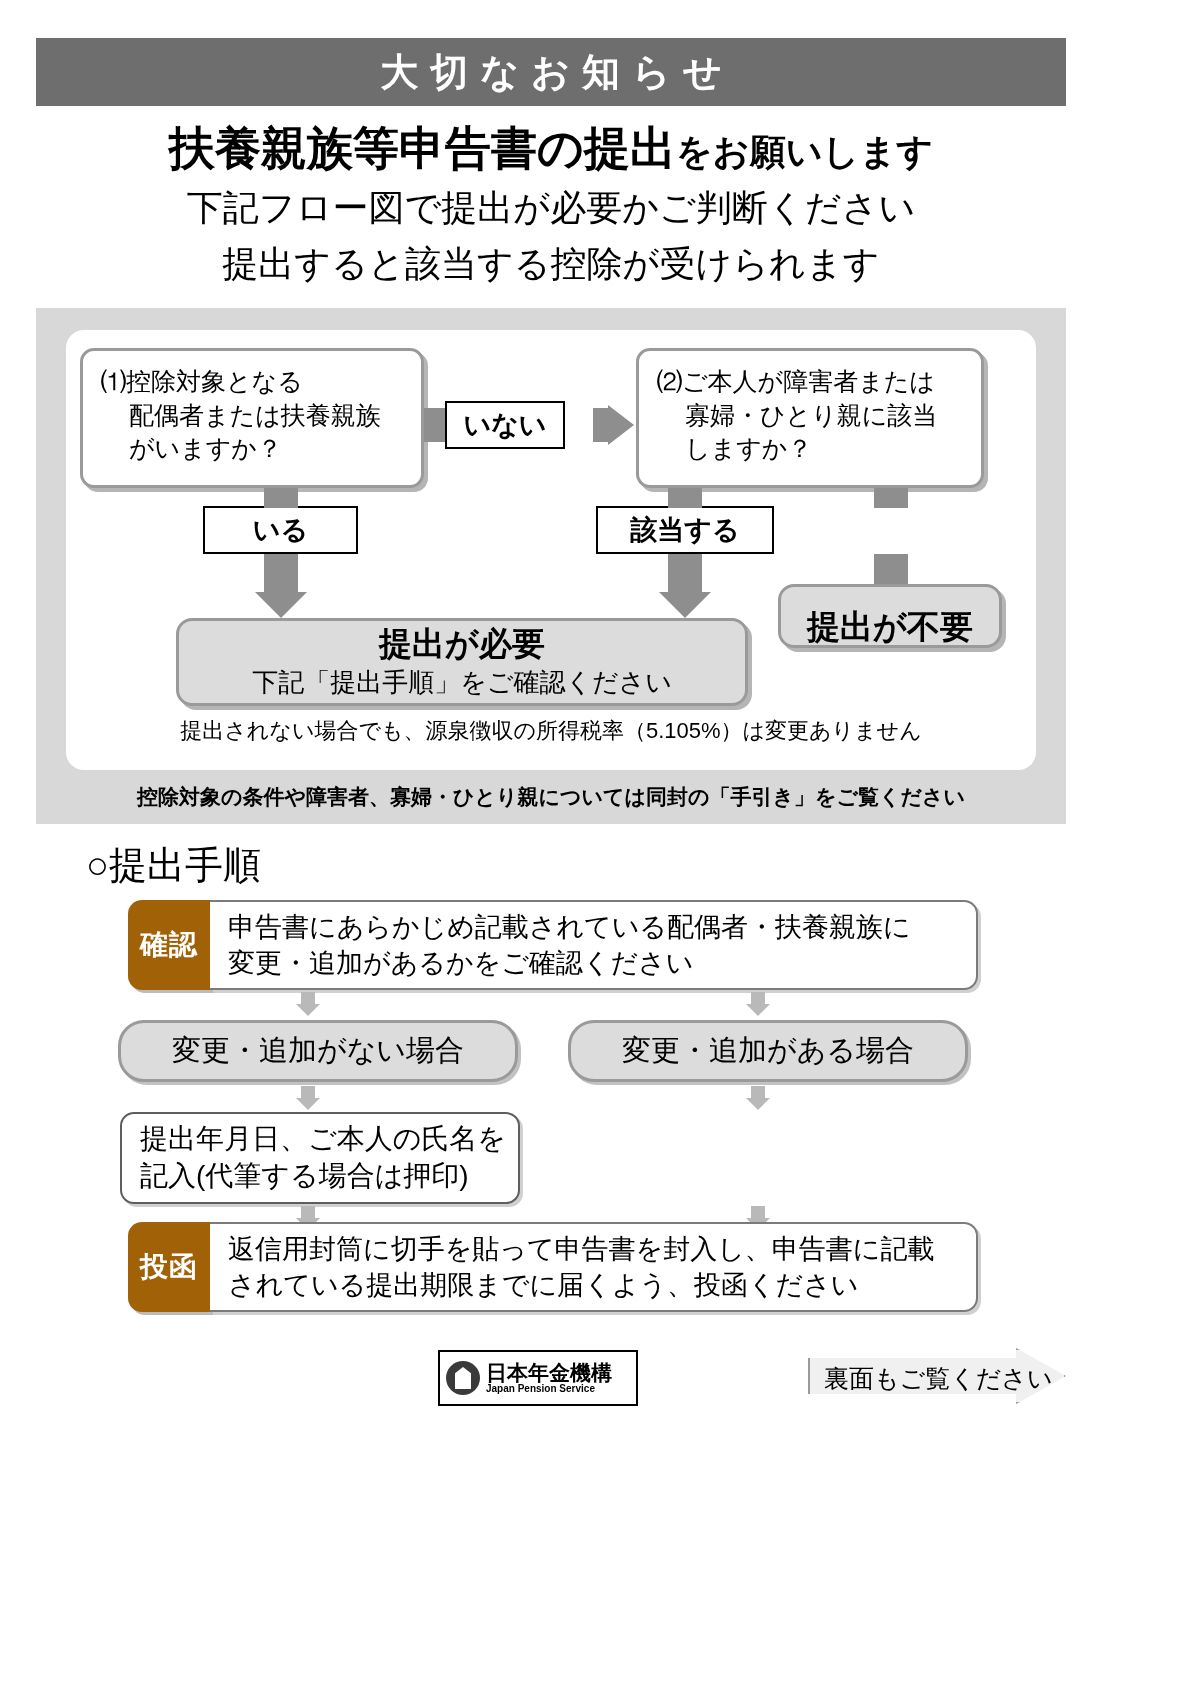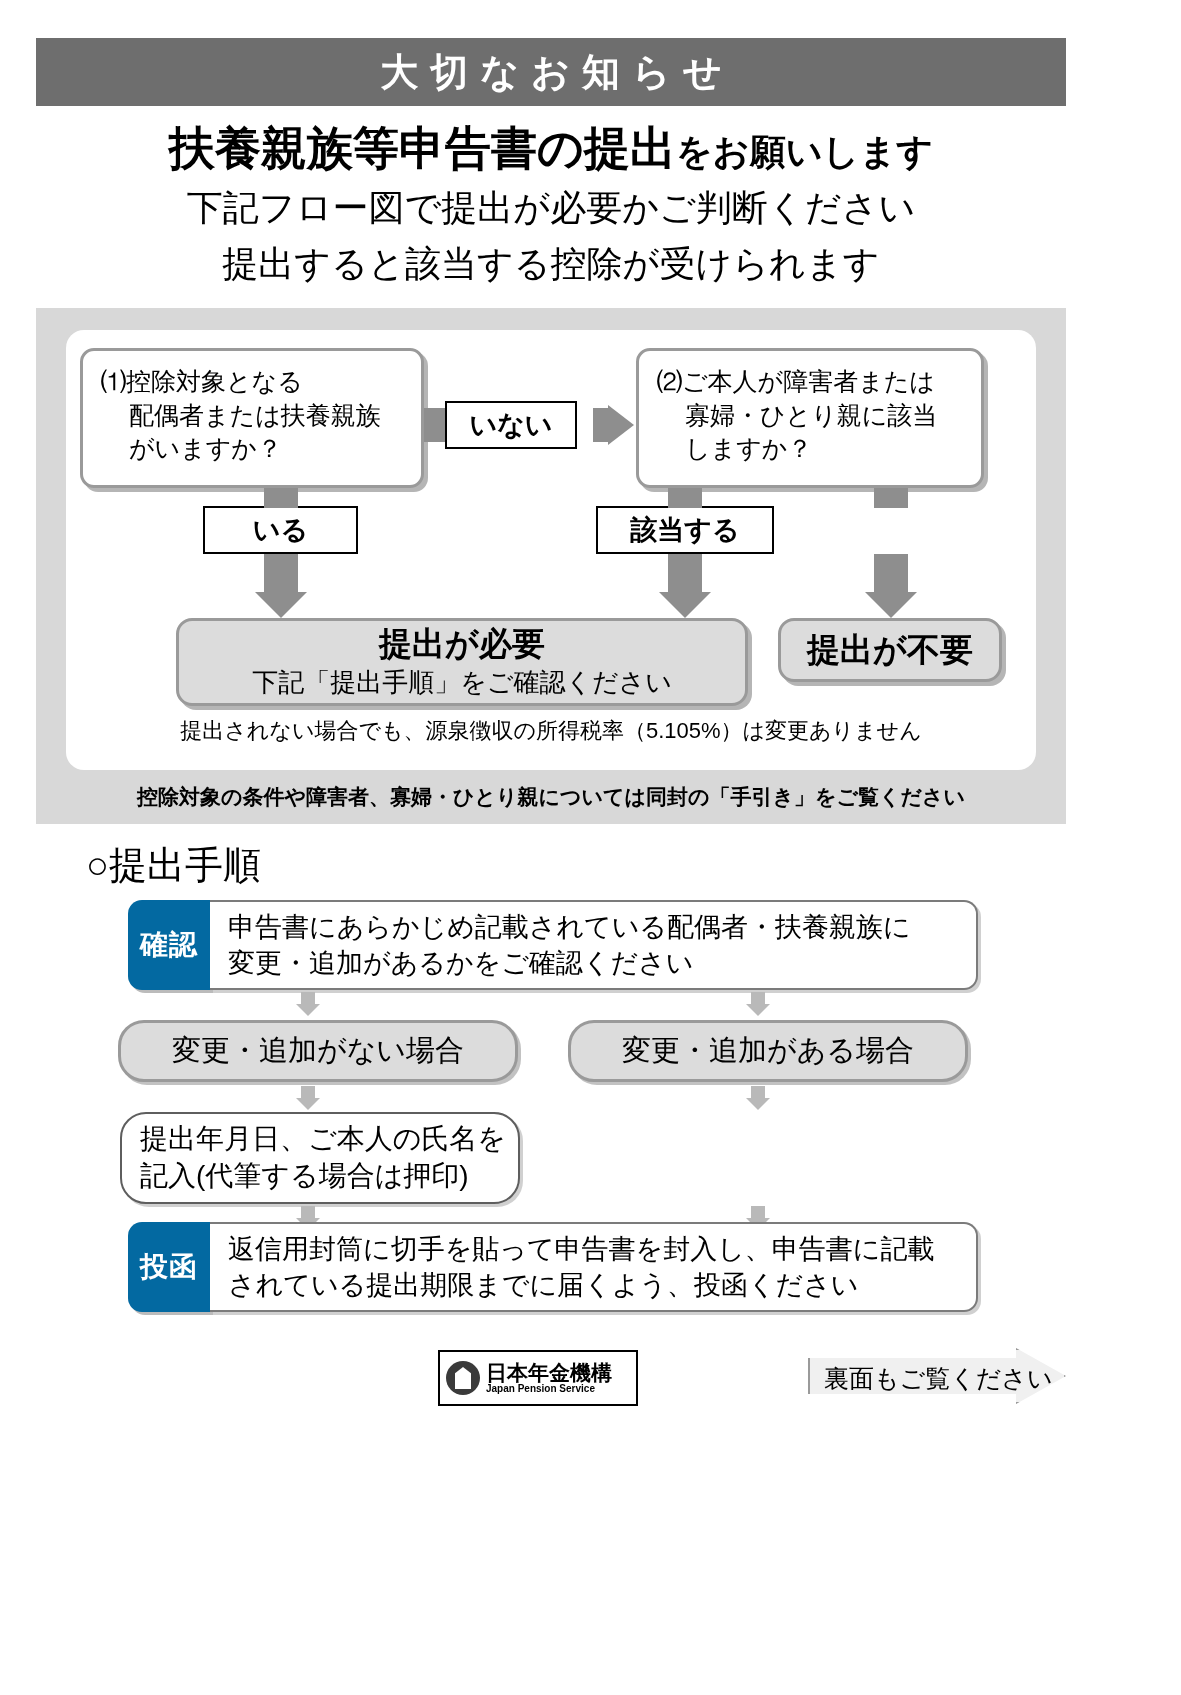--- a/index.html
+++ b/index.html
@@ -52,21 +52,21 @@
 
   #q1{left:72px;top:348px;width:344px;height:140px;}
   #q2{left:628px;top:348px;width:348px;height:140px;}
 
   
   .lbl{
     position:absolute;background:#ffffff;border:2px solid #000;
     display:flex;align-items:center;justify-content:center;
     font-size:27px;font-weight:bold;box-sizing:border-box;
   }
-  #lbl-inai{left:437px;top:401px;width:132px;height:48px;}
+  #lbl-inai{left:437px;top:401px;width:120px;height:48px;}
   #lbl-iru{left:195px;top:506px;width:155px;height:48px;}
   #lbl-gaito{left:588px;top:506px;width:178px;height:48px;}
   #lbl-nonga{left:790px;top:506px;width:196px;height:48px;}
   .ar-shaft{position:absolute;background:#8e8e8e;}
   .ar-head-r{
     position:absolute;width:0;height:0;
     border-top:20px solid transparent;border-bottom:20px solid transparent;
     border-left:26px solid #8e8e8e;
   }
   .ar-head-d{
@@ -77,21 +77,21 @@
 
   
   .rbox{
     position:absolute;background:#dcdcdc;
     border:3px solid #9a9a9a;border-radius:16px;
     box-shadow:4px 4px 0 rgba(120,120,120,.55);
     display:flex;flex-direction:column;align-items:center;justify-content:center;
     box-sizing:border-box;
   }
   #r-need{left:168px;top:618px;width:572px;height:88px;}
-  #r-notneed{left:770px;top:618px;width:224px;height:64px;}
+  #r-notneed{left:770px;top:584px;width:224px;height:64px;justify-content:flex-end;}
   .rbox .big{font-size:33px;font-weight:bold;line-height:1.1;}
   .rbox .sub{font-size:26px;line-height:1.2;margin-top:4px;}
 
   .flow-note{
     position:absolute;left:28px;top:716px;width:1030px;text-align:center;
     font-size:22px;
   }
   .panel-foot{
     position:absolute;left:28px;top:783px;width:1030px;text-align:center;
     font-size:21px;font-weight:bold;
@@ -99,21 +99,21 @@
 
   
   .proc-head{
     position:absolute;left:78px;top:840px;font-size:38px;font-weight:500;
   }
 
   .step-row{
     position:absolute;display:flex;align-items:stretch;
   }
   .step-tag{
-    background:#0369a1;color:#ffffff;
+    background:#a16207;color:#ffffff;
     border-radius:14px 0 0 14px;
     width:82px;display:flex;align-items:center;justify-content:center;
     font-size:28px;font-weight:bold;letter-spacing:1px;
     box-shadow:3px 3px 0 rgba(120,120,120,.5);
   }
   .step-body{
     background:#ffffff;border:2px solid #7b7b7b;border-left:none;
     border-radius:0 14px 14px 0;
     flex:1;display:flex;align-items:center;
     padding:8px 12px 8px 18px;box-sizing:border-box;
@@ -129,21 +129,21 @@
     border:3px solid #9a9a9a;border-radius:26px;
     display:flex;align-items:center;justify-content:center;
     font-size:29px;box-sizing:border-box;
     box-shadow:3px 3px 0 rgba(120,120,120,.45);
   }
   #br-none{left:110px;top:1020px;width:400px;height:62px;}
   #br-some{left:560px;top:1020px;width:400px;height:62px;}
 
   .actbox{
     position:absolute;background:#ffffff;
-    border:2px solid #5e5e5e;border-radius:26px;
+    border:2px solid #5e5e5e;border-radius:14px;
     display:flex;align-items:center;
     font-size:28px;line-height:1.32;box-sizing:border-box;
     box-shadow:3px 3px 0 rgba(120,120,120,.35);
   }
   #act-left{left:112px;top:1112px;width:400px;height:92px;padding-left:18px;}
   #act-right{left:560px;top:1112px;width:400px;height:92px;justify-content:center;text-align:center;}
 
   
   .sarrow{position:absolute;width:24px;}
   .sarrow .s-shaft{background:#b9b9b9;width:14px;height:12px;margin:0 auto;}

